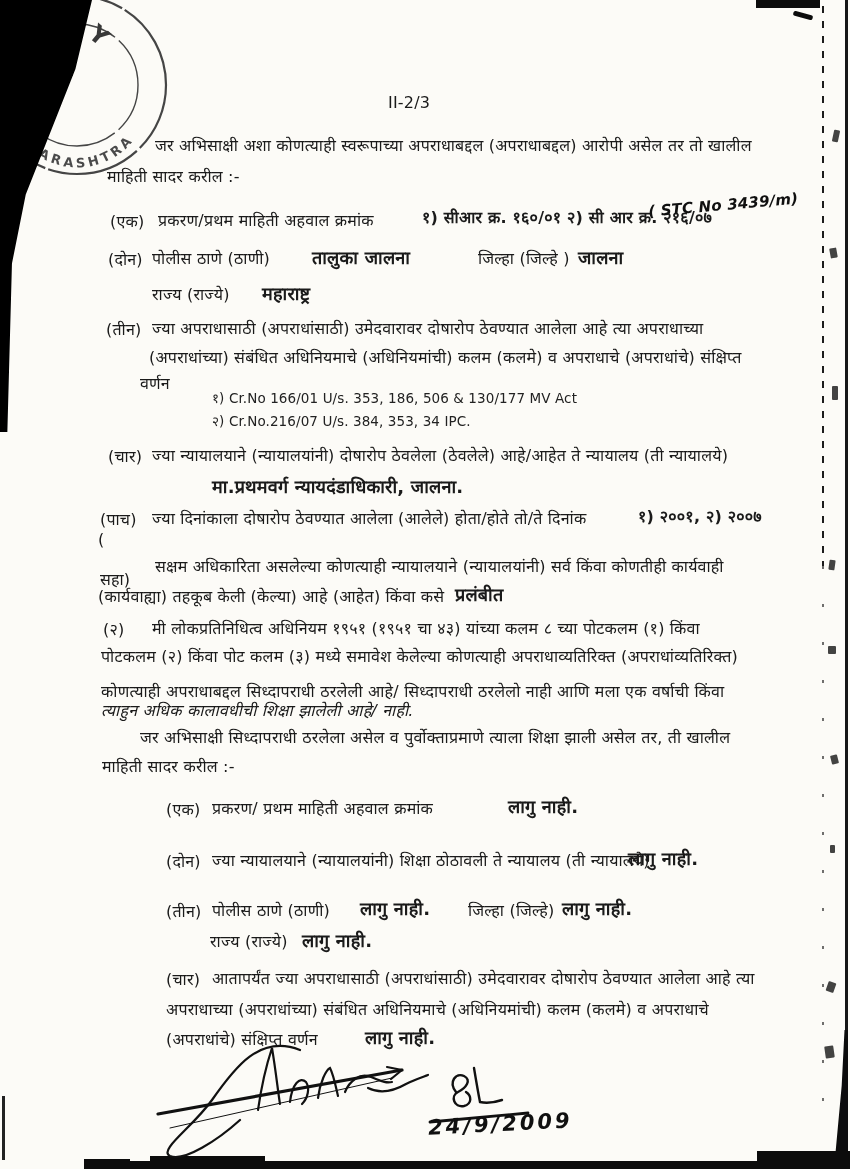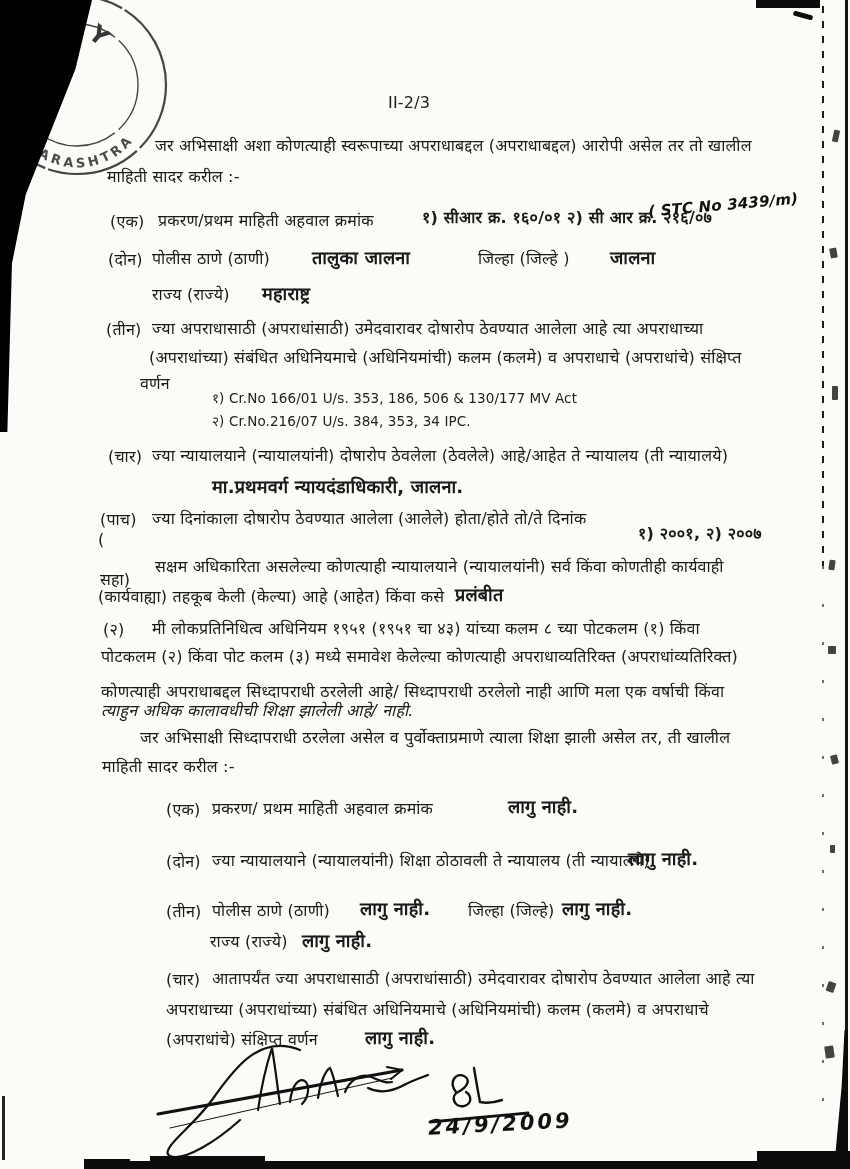--- a/index.html
+++ b/index.html
@@ -70,38 +70,38 @@
 
   <div class="t" style="left:110px;top:210px;">(एक)</div>
   <div class="t" style="left:158px;top:209px;">प्रकरण/प्रथम माहिती अहवाल क्रमांक</div>
   <div class="t b" style="left:422px;top:206px;">१) सीआर क्र. १६०/०१  २) सी आर क्र. २१६/०७</div>
   <div class="t hand" style="left:648px;top:196px;font-size:15px;transform:rotate(-5deg);">( STC No 3439/m)</div>
 
   <div class="t" style="left:108px;top:248px;">(दोन)</div>
   <div class="t" style="left:152px;top:247px;">पोलीस ठाणे (ठाणी)</div>
   <div class="t b big" style="left:312px;top:245px;text-align:center;">तालुका जालना</div>
   <div class="t" style="left:478px;top:247px;">जिल्हा (जिल्हे )</div>
-  <div class="t b big" style="left:578px;top:245px;margin-left:32px;">जालना</div>
+  <div class="t b big" style="left:578px;top:245px;">जालना</div>
   <div class="t" style="left:152px;top:283px;">राज्य (राज्ये)</div>
   <div class="t b big" style="left:262px;top:281px;">महाराष्ट्र</div>
 
   <div class="t" style="left:106px;top:318px;">(तीन)</div>
   <div class="t" style="left:152px;top:317px;">ज्या अपराधासाठी (अपराधांसाठी) उमेदवारावर दोषारोप ठेवण्यात आलेला आहे त्या अपराधाच्या</div>
   <div class="t" style="left:149px;top:346px;">(अपराधांच्या) संबंधित अधिनियमाचे (अधिनियमांची) कलम (कलमे) व अपराधाचे (अपराधांचे) संक्षिप्त</div>
   <div class="t" style="left:140px;top:372px;">वर्णन</div>
   <div class="t lat" style="left:212px;top:389px;">१) Cr.No 166/01 U/s. 353, 186, 506 &amp; 130/177 MV Act</div>
   <div class="t lat" style="left:212px;top:412px;">२) Cr.No.216/07 U/s. 384, 353, 34 IPC.</div>
 
   <div class="t" style="left:108px;top:445px;">(चार)</div>
   <div class="t" style="left:152px;top:444px;">ज्या न्यायालयाने (न्यायालयांनी) दोषारोप ठेवलेला (ठेवलेले) आहे/आहेत ते न्यायालय (ती न्यायालये)</div>
   <div class="t b big" style="left:212px;top:474px;">मा.प्रथमवर्ग न्यायदंडाधिकारी, जालना.</div>
 
   <div class="t" style="left:100px;top:508px;">(पाच)</div>
   <div class="t" style="left:152px;top:507px;">ज्या दिनांकाला दोषारोप ठेवण्यात आलेला (आलेले) होता/होते तो/ते दिनांक</div>
-  <div class="t b" style="left:638px;top:505px;margin-top:17px;">१) २००१,  २) २००७</div>
+  <div class="t b" style="left:638px;top:505px;">१) २००१,  २) २००७</div>
 
   <div class="t" style="left:98px;top:530px;">(</div>
   <div class="t" style="left:100px;top:568px;">सहा)</div>
   <div class="t" style="left:155px;top:555px;">सक्षम अधिकारिता असलेल्या कोणत्याही न्यायालयाने (न्यायालयांनी) सर्व  किंवा कोणतीही कार्यवाही</div>
   <div class="t" style="left:98px;top:585px;">(कार्यवाह्या) तहकूब केली (केल्या) आहे (आहेत) किंवा कसे</div>
   <div class="t b big" style="left:455px;top:582px;">प्रलंबीत</div>
 
   <div class="t" style="left:103px;top:618px;">(२)</div>
   <div class="t" style="left:152px;top:617px;">मी लोकप्रतिनिधित्व अधिनियम १९५१ (१९५१ चा ४३) यांच्या कलम ८ च्या पोटकलम (१) किंवा</div>
   <div class="t" style="left:101px;top:645px;">पोटकलम (२) किंवा पोट कलम (३) मध्ये समावेश केलेल्या कोणत्याही अपराधाव्यतिरिक्त (अपराधांव्यतिरिक्त)</div>

